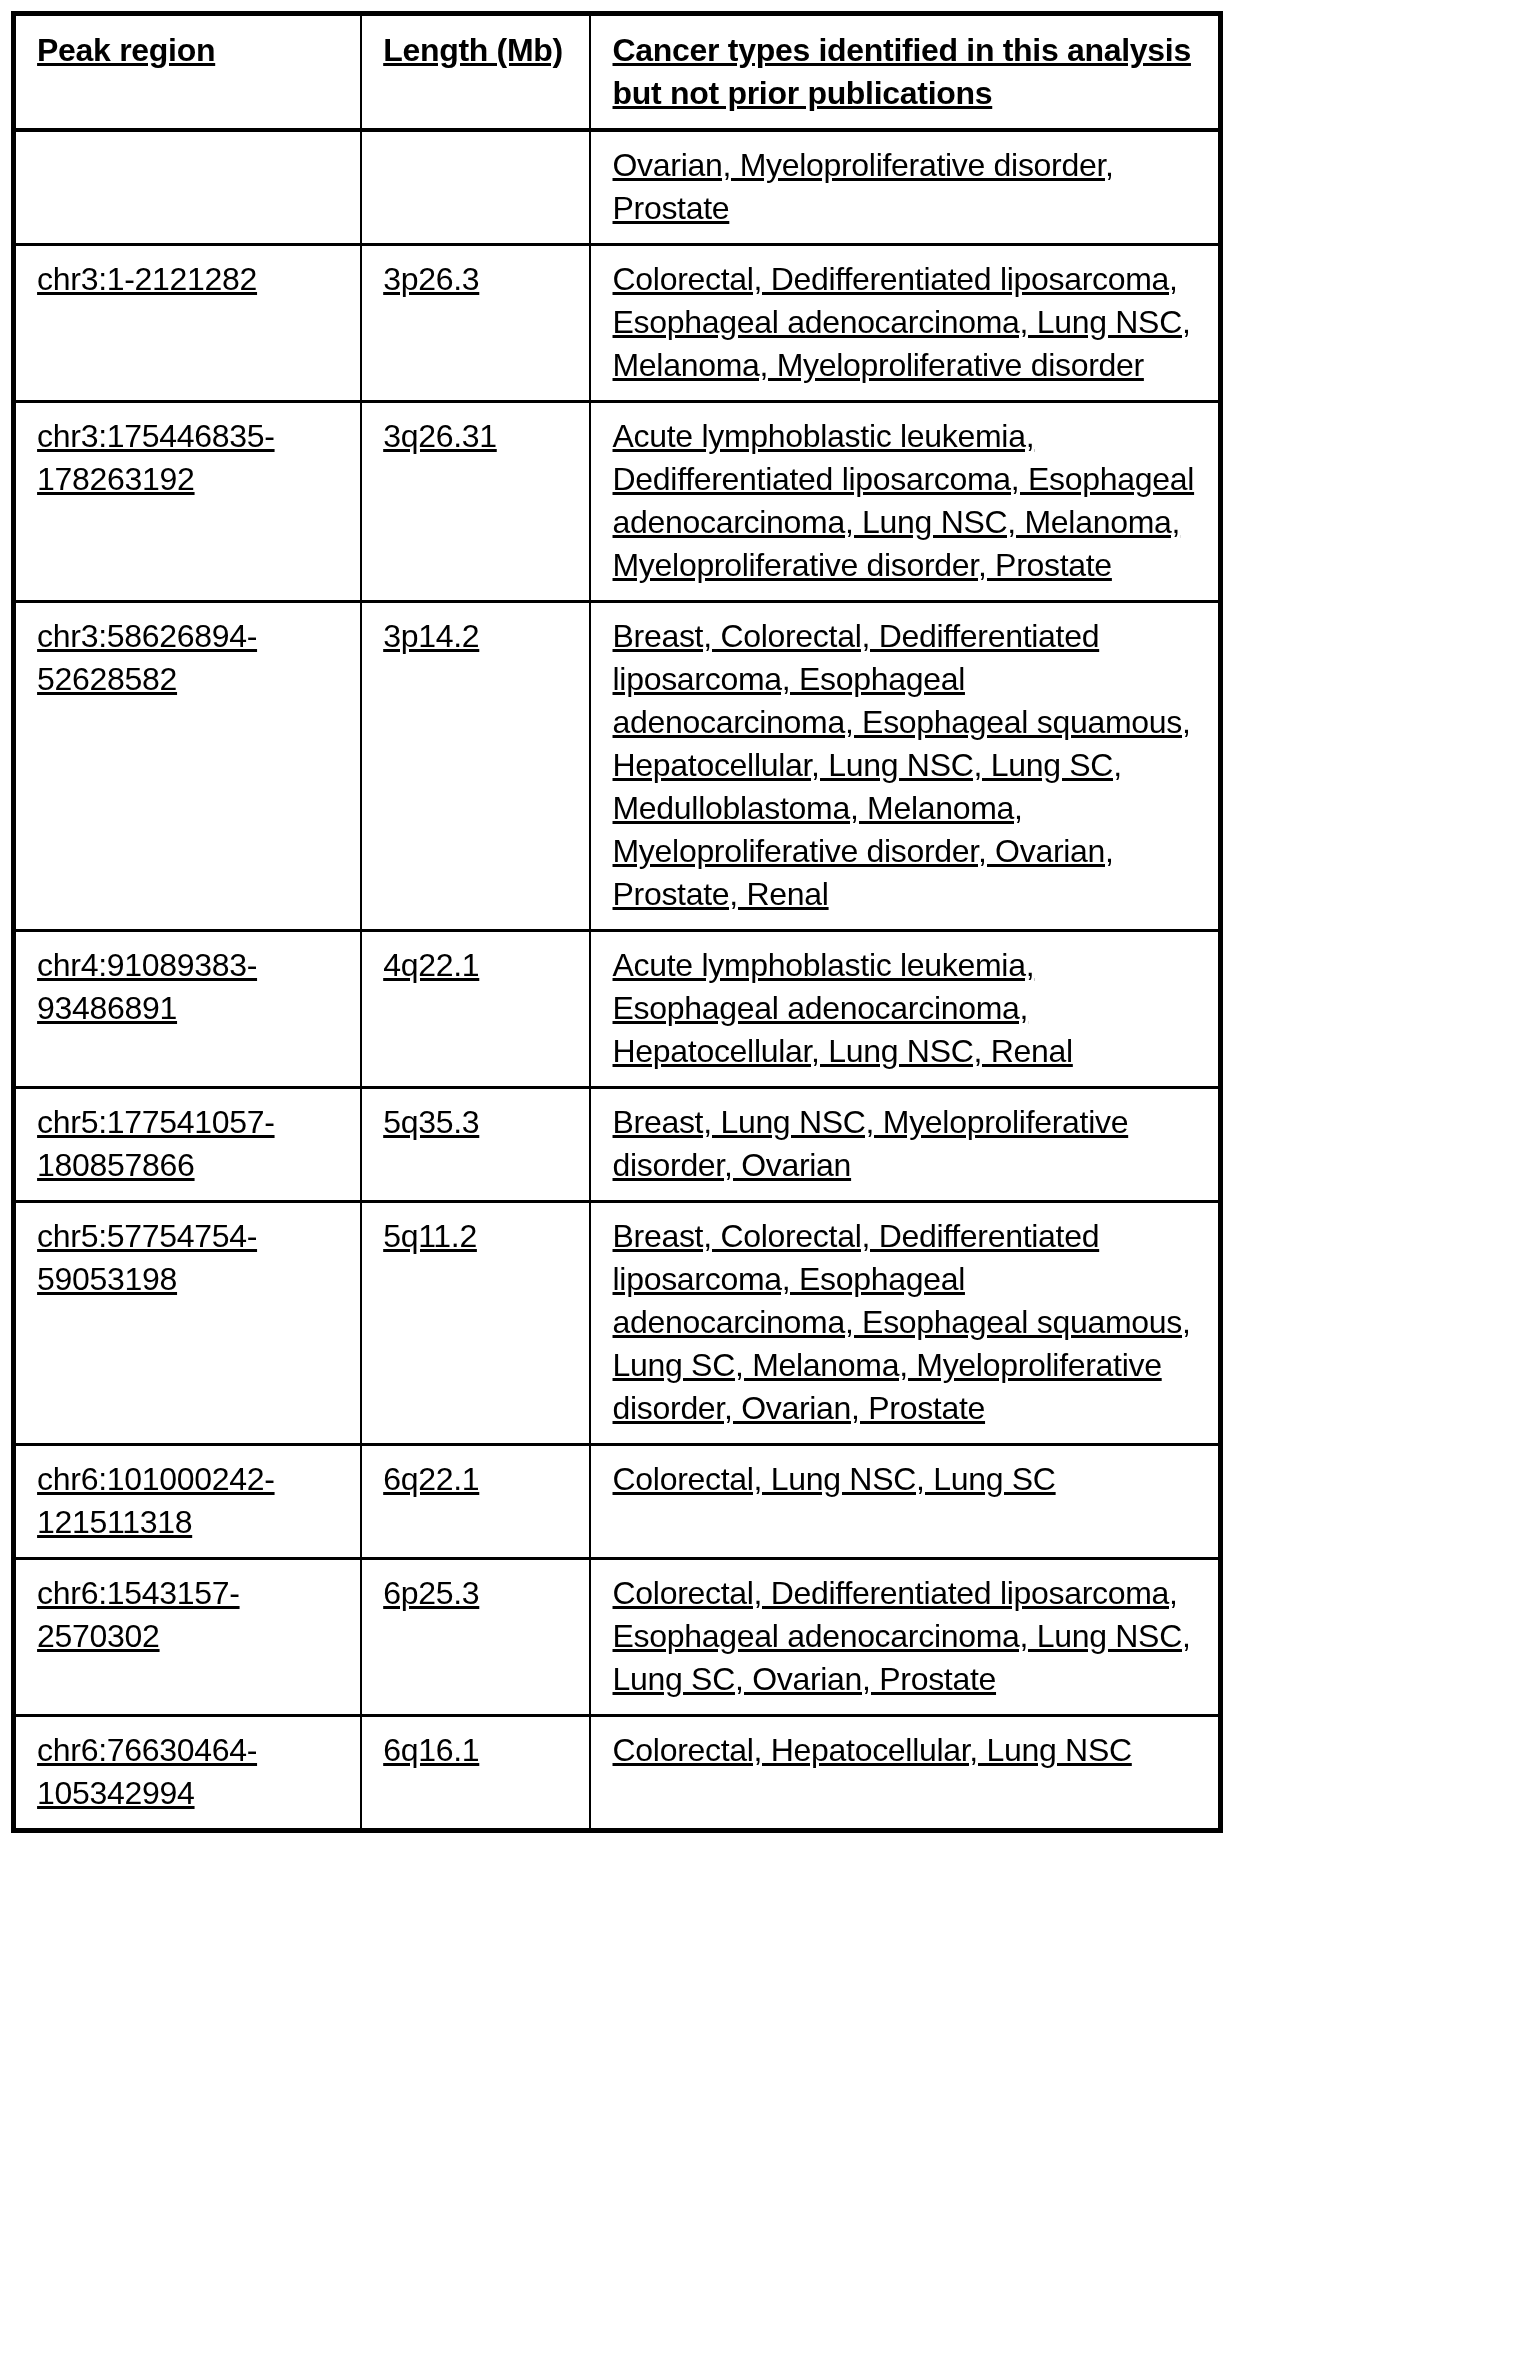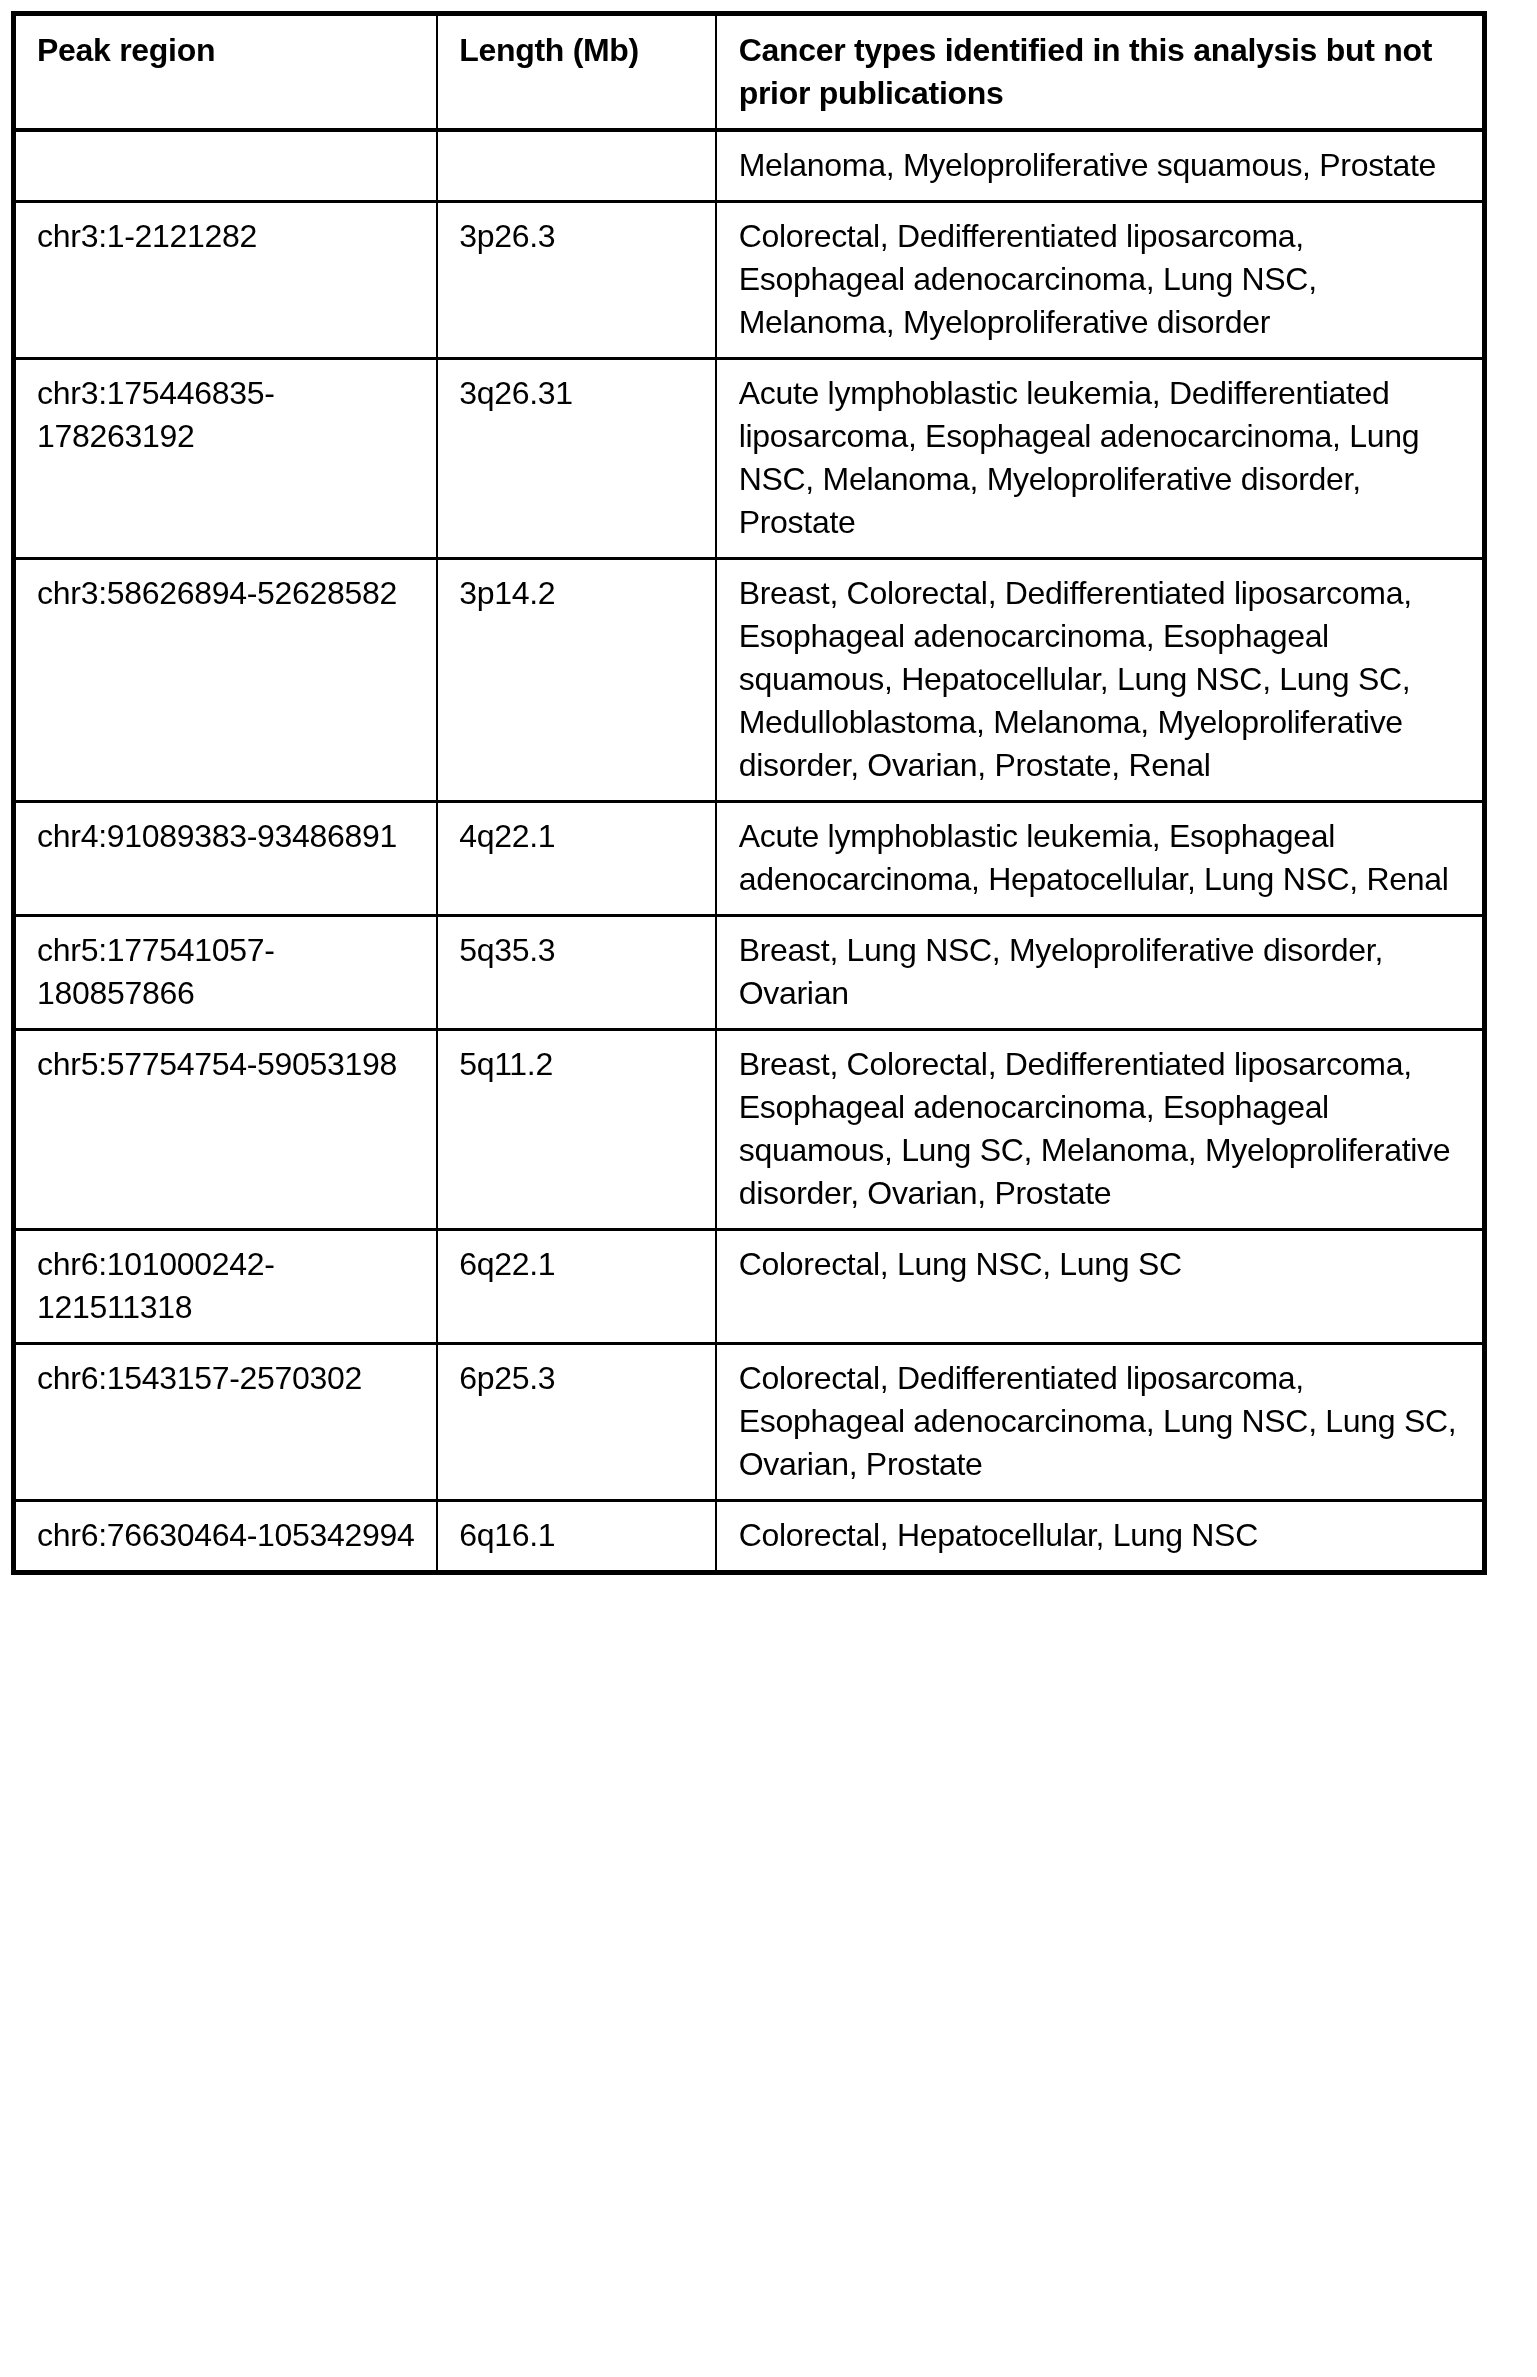--- a/index.html
+++ b/index.html
@@ -11,21 +11,22 @@
     width: 1537px;
     height: 2377px;
     position: relative;
     font-family: "Liberation Sans", sans-serif;
     color: #000000;
   }
   .page {
     position: absolute;
     top: 10.7px;
     left: 10.7px;
-    width: 1476px;
+    width: 1212px;
+    text-decoration: underline;
   }
   table.peak-table {
     width: 100%;
     border-collapse: collapse;
     table-layout: fixed;
     border: 5.4px solid #000000;
     background: #ffffff;
   }
   col.c-region { width: 28.8%; }
   col.c-length { width: 19.0%; }
@@ -70,21 +71,21 @@
       <tr>
         <th>Peak region</th>
         <th>Length (Mb)</th>
         <th>Cancer types identified in this analysis but not prior publications</th>
       </tr>
     </thead>
     <tbody>
       <tr>
         <td></td>
         <td></td>
-        <td>Melanoma, Myeloproliferative squamous, Prostate</td>
+        <td>Ovarian, Myeloproliferative disorder, Prostate</td>
       </tr>
       <tr>
         <td>chr3:1-2121282</td>
         <td>3p26.3</td>
         <td>Colorectal, Dedifferentiated liposarcoma, Esophageal adenocarcinoma, Lung NSC, Melanoma, Myeloproliferative disorder</td>
       </tr>
       <tr>
         <td>chr3:175446835-178263192</td>
         <td>3q26.31</td>
         <td>Acute lymphoblastic leukemia, Dedifferentiated liposarcoma, Esophageal adenocarcinoma, Lung NSC, Melanoma, Myeloproliferative disorder, Prostate</td>

